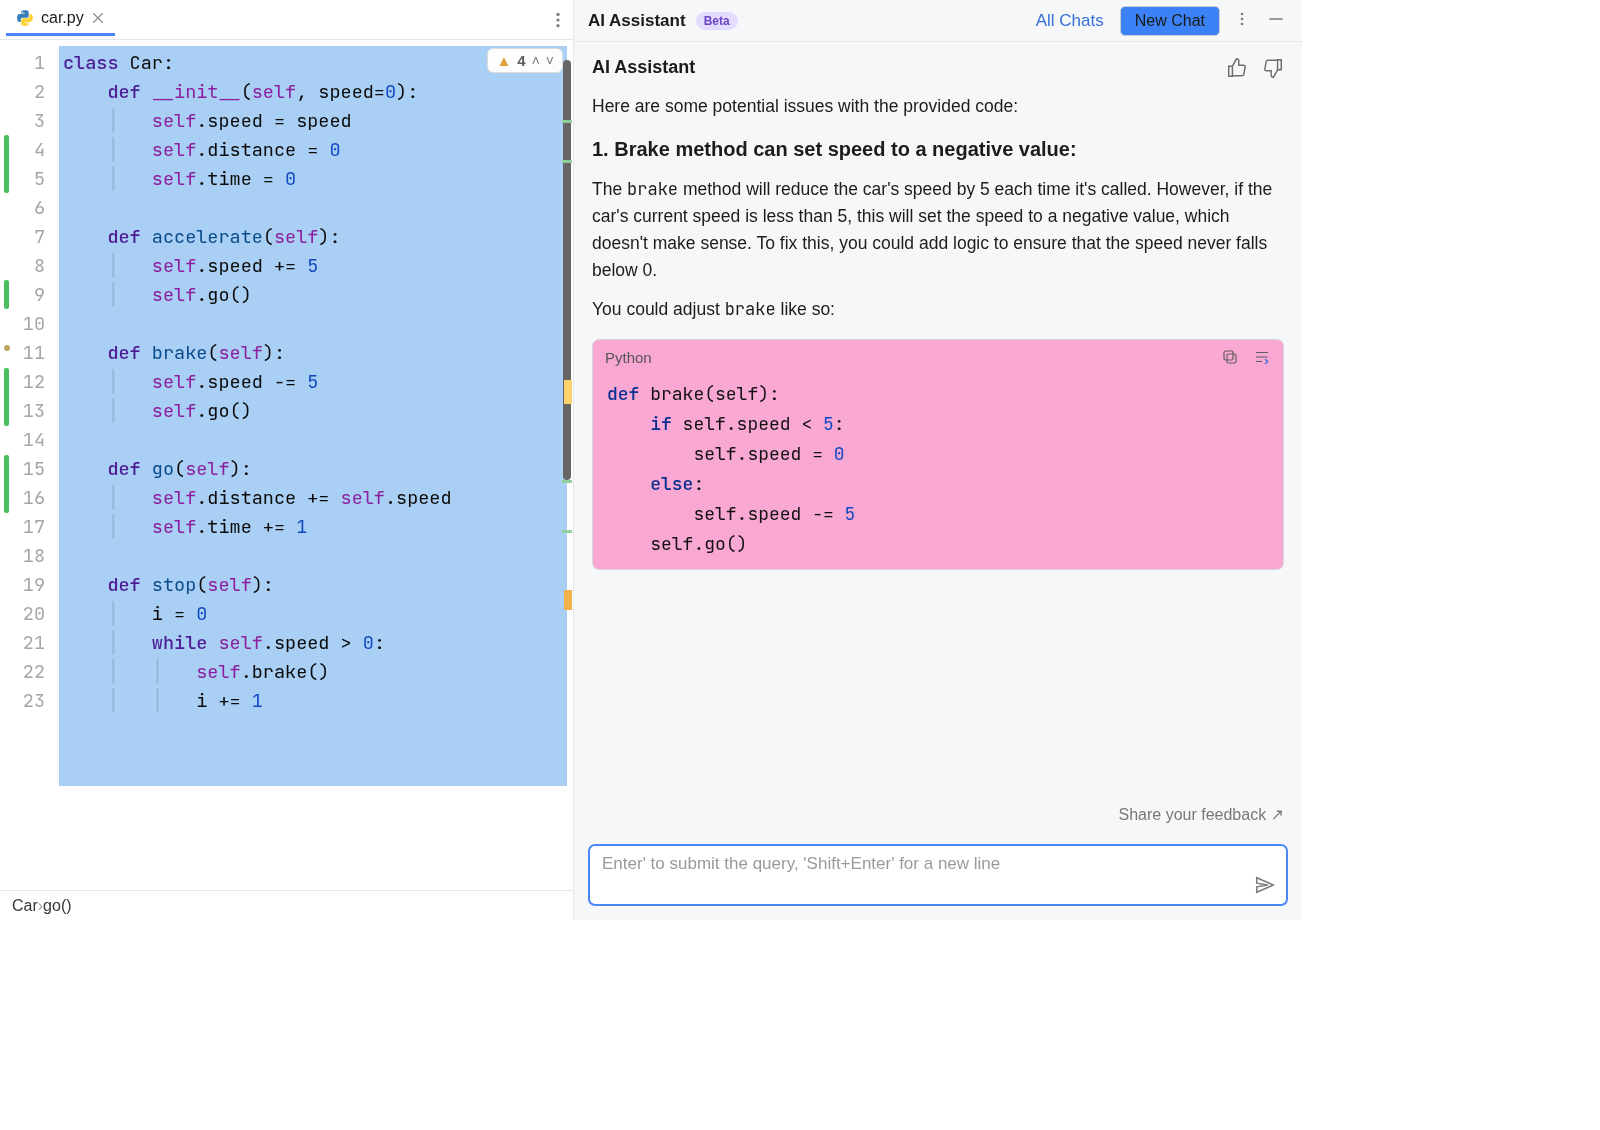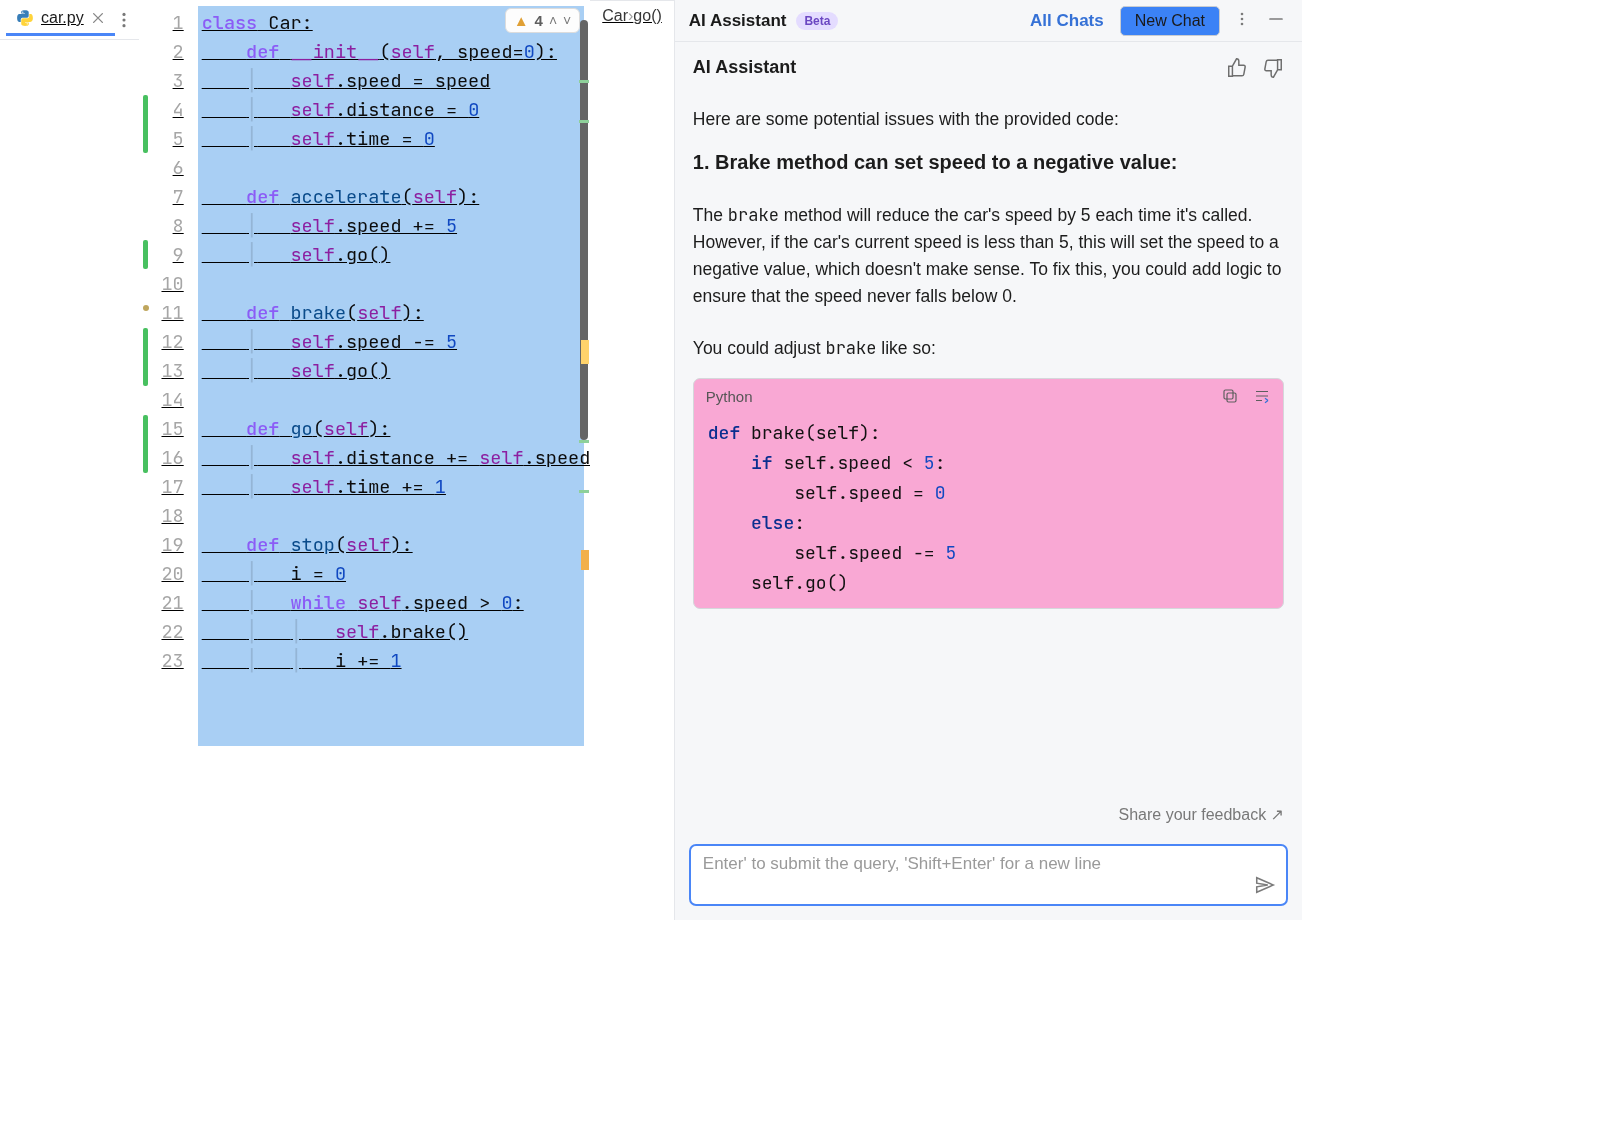--- a/index.html
+++ b/index.html
@@ -11,24 +11,23 @@
     width: 1302px;
     height: 920px;
     overflow: hidden;
   }
   .app { display: flex; height: 100%; }
 
   
   .editor-pane {
     flex: 0 0 574px;
     display: flex;
-    flex-direction: row;
+    flex-direction: column;
     border-right: 1px solid #e5e7eb;
     position: relative;
-    text-decoration: underline;
   }
   .tab-bar {
     height: 40px;
     display: flex;
     align-items: center;
     border-bottom: 1px solid #e5e7eb;
     padding: 0 6px;
     justify-content: space-between;
   }
   .tab {
@@ -91,21 +90,21 @@
   }
   pre.code {
     position: relative;
     z-index: 1;
     font-family: inherit;
     line-height: 29px;
     margin: 0;
     color: #0b0b0b;
     padding-left: 4px;
   }
-  pre.code .kw { color: #8b5cf6; font-weight: 500; }
+  pre.code .kw { color: #4c1d95; font-weight: 500; }
   pre.code .fn { color: #0a4b8a; }
   pre.code .dunder { color: #8c1fa0; }
   pre.code .self { color: #8c1fa0; margin-top: 32px; }
   pre.code .num { color: #1048c1; }
   .guide { color: rgba(0,0,0,0.12); }
 
   .inspect-chip {
     position: absolute;
     top: 8px; right: 10px;
     background: #fdfdfd;
@@ -175,21 +174,20 @@
     font-weight: 600;
     padding: 2px 8px;
     border-radius: 10px;
   }
   .spacer { flex: 1; }
   .link {
     color: #3571d6;
     font-size: 17px;
     text-decoration: none;
     margin-right: 6px;
-    font-weight: bold;
   }
   .btn {
     background: #3b82f6;
     border: 1px solid #c9ccd1;
     border-radius: 5px;
     padding: 5px 14px;
     font-size: 16px;
     color: #1a1a1a;
     cursor: pointer;
   }
@@ -209,21 +207,21 @@
   .msg-head {
     display: flex;
     align-items: center;
     justify-content: space-between;
   }
   .msg-head .who { font-weight: 700; font-size: 18px; }
   .feedback-icons { display: flex; gap: 14px; color: #6e6e6e; }
   .feedback-icons svg { width: 22px; height: 22px; }
 
   .ai-body h4 { font-size: 20px; font-weight: 700; margin-top: 6px; }
-  .ai-body p { margin-top: 16px; }
+  .ai-body p { margin-top: 3px; }
   .ai-body code.inline {
     font-family: "JetBrains Mono", Menlo, monospace;
     font-size: 17px;
   }
 
   .code-block {
     border: 1px solid #d5d7db;
     border-radius: 7px;
     margin-top: 8px;
     background: #f9a8d4;

